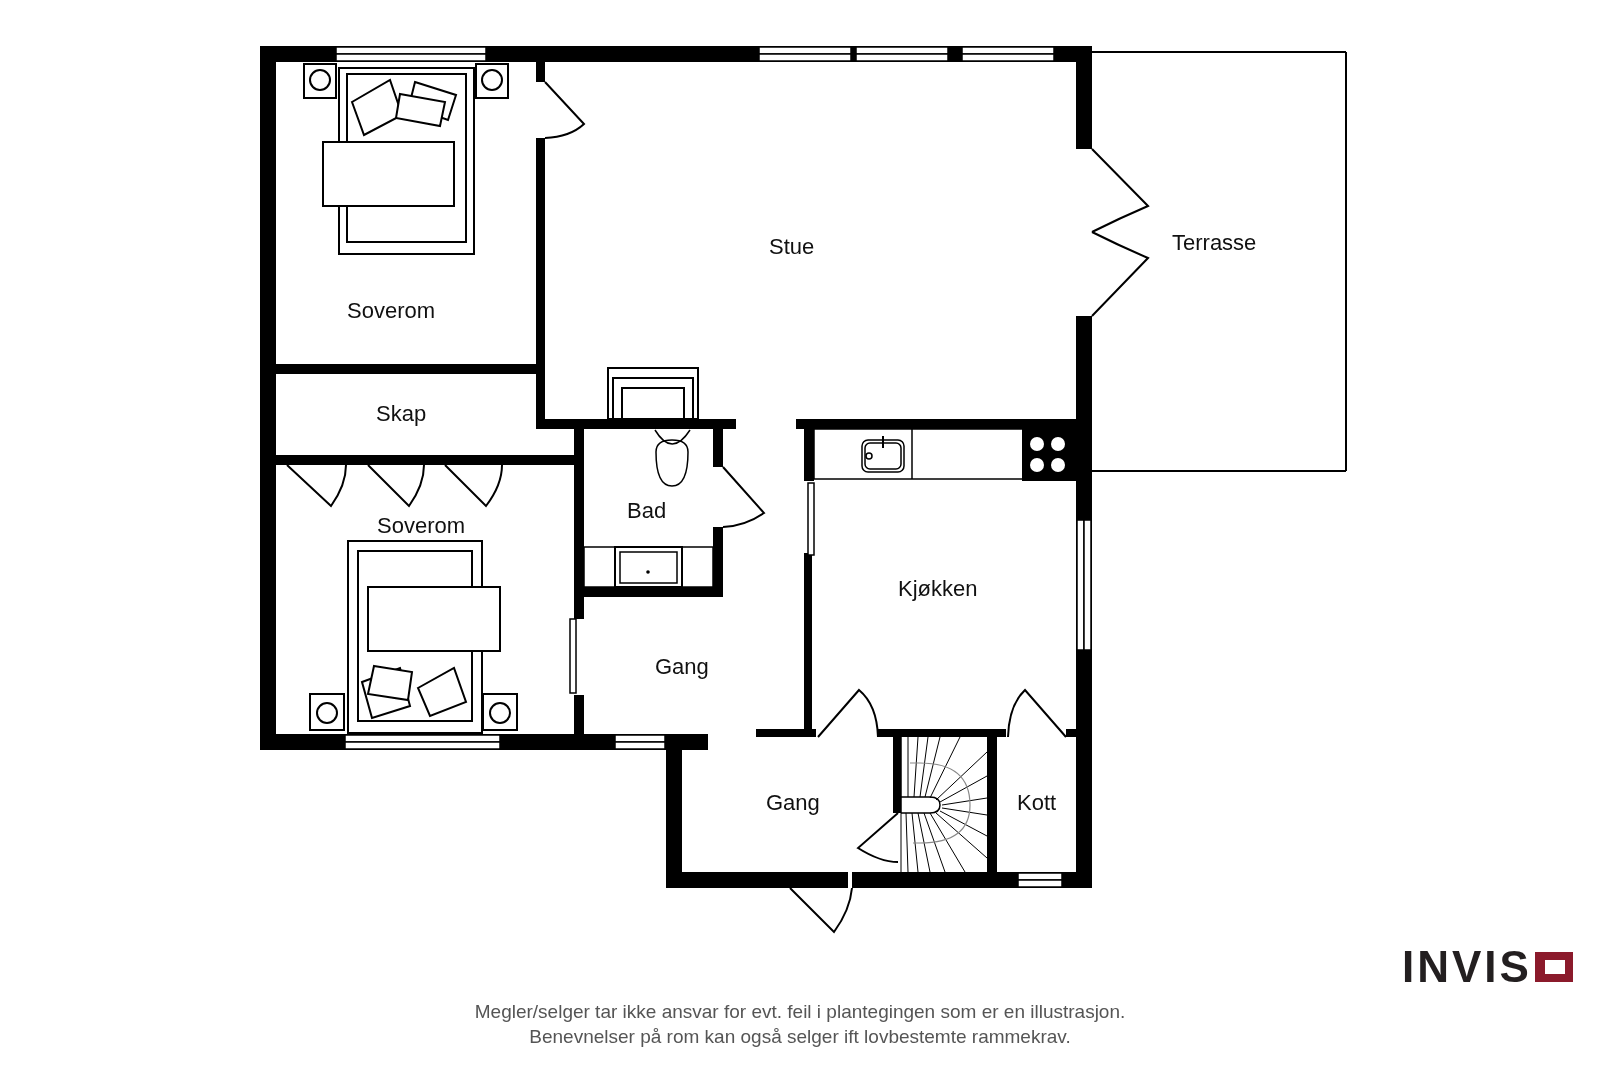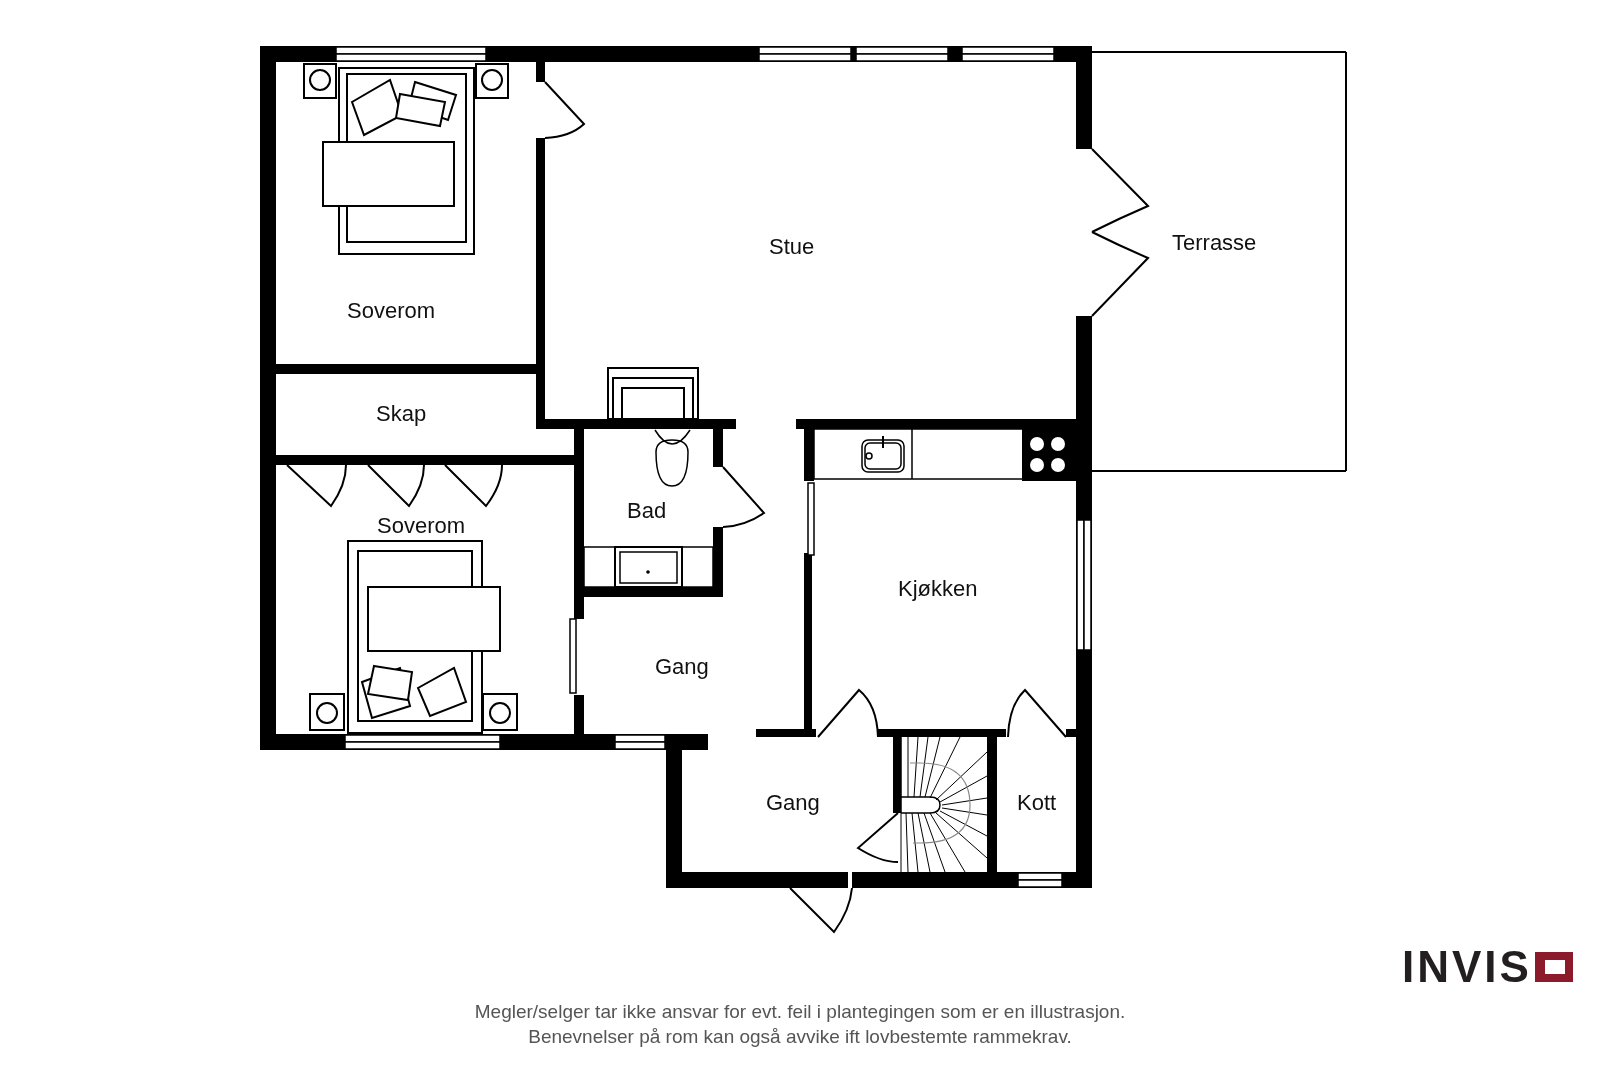--- a/index.html
+++ b/index.html
@@ -219,21 +219,21 @@
   <text class="room-label" x="376" y="421">Skap</text>
   <text class="room-label" x="377" y="533">Soverom</text>
   <text class="room-label" x="627" y="518">Bad</text>
   <text class="room-label" x="898" y="596">Kjøkken</text>
   <text class="room-label" x="655" y="674">Gang</text>
   <text class="room-label" x="766" y="810">Gang</text>
   <text class="room-label" x="1017" y="810">Kott</text>
 </svg>
 
 <div class="disclaimer" style="top:1001px;">Megler/selger tar ikke ansvar for evt. feil i plantegingen som er en illustrasjon.</div>
-<div class="disclaimer" style="top:1026px;">Benevnelser på rom kan også avvike ift lovbestemte rammekrav.</div>
+<div class="disclaimer" style="top:1026px;">Benevnelser på rom kan også selger ift lovbestemte rammekrav.</div>
 
 <div class="logo">
   <svg width="180" height="50" viewBox="0 0 180 50" xmlns="http://www.w3.org/2000/svg">
     <text class="logo-text" x="2" y="42" fill="#231f20">INVIS</text>
     <rect x="135" y="12" width="38" height="30" fill="#8b1a2b"></rect>
     <rect x="145" y="20" width="20" height="14" fill="#fff"></rect>
   </svg>
 </div>
 
 </body></html>

